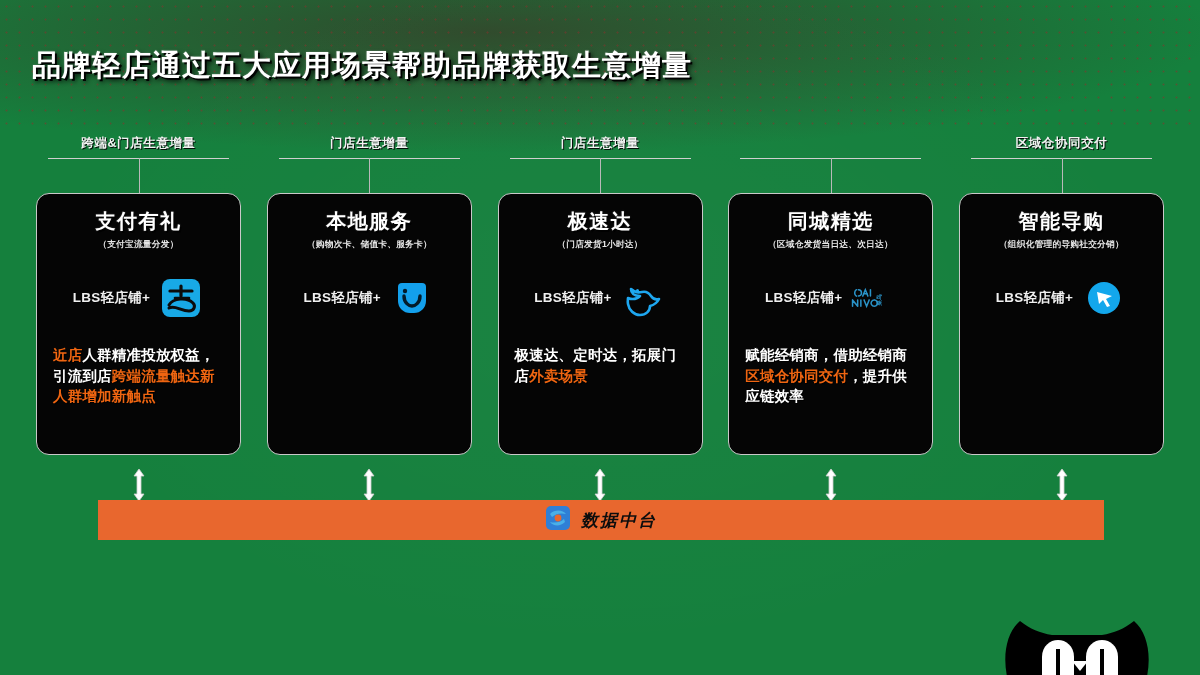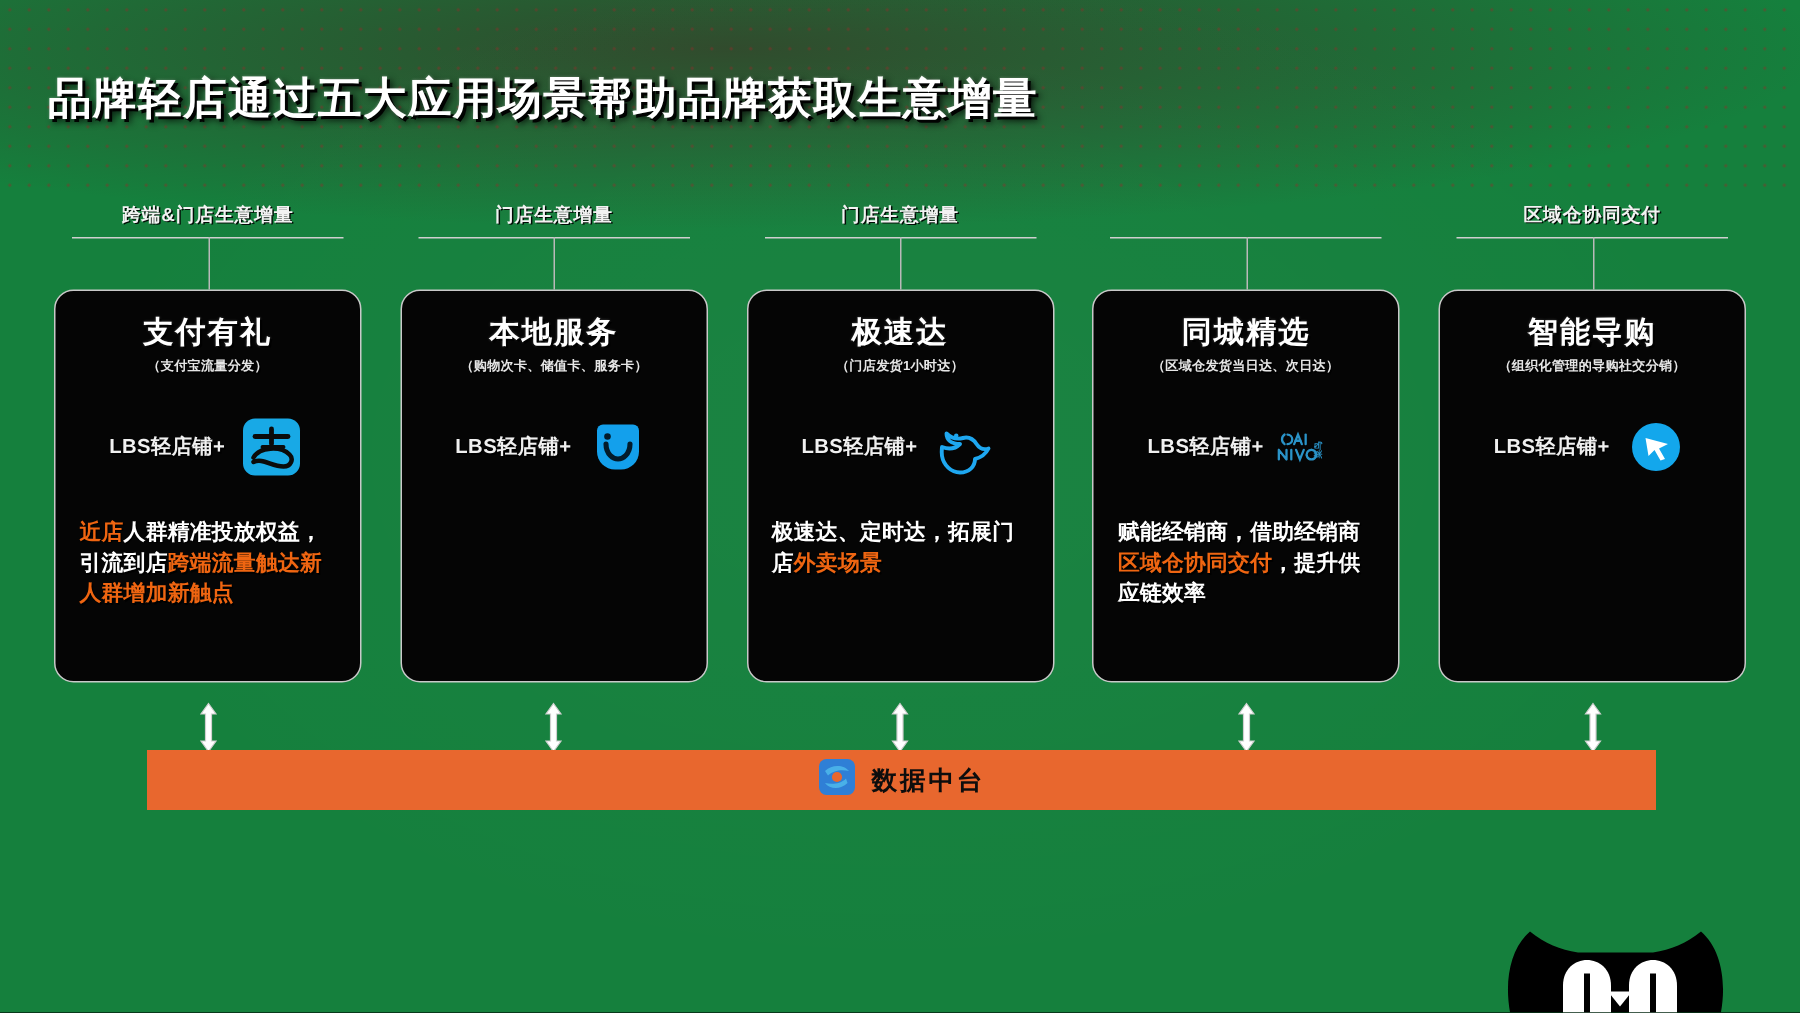--- a/index.html
+++ b/index.html
@@ -105,21 +105,21 @@
   #arrows {
     position: absolute; left: 36px; top: 468px; width: 1128px; height: 34px;
     display: flex; justify-content: space-between;
   }
   .arrow-cell { width: 205px; display: flex; justify-content: center; }
 
   
   #databar {
     position: absolute; left: 98px; top: 500px; width: 1006px; height: 40px;
     background: #e8672e;
-    display: flex; align-items: center; justify-content: center; gap: 10px;
+    display: flex; align-items: center; justify-content: center; gap: 10px; font-style: italic;
   }
   #databar .bar-label {
     font-size: 17px; font-weight: 700; color: #0d0d0d; letter-spacing: 2px;
   }
 
   
   #cat { position: absolute; right: 40px; bottom: -8px; width: 170px; height: 70px; }
 </style>
 </head>
 <body>

